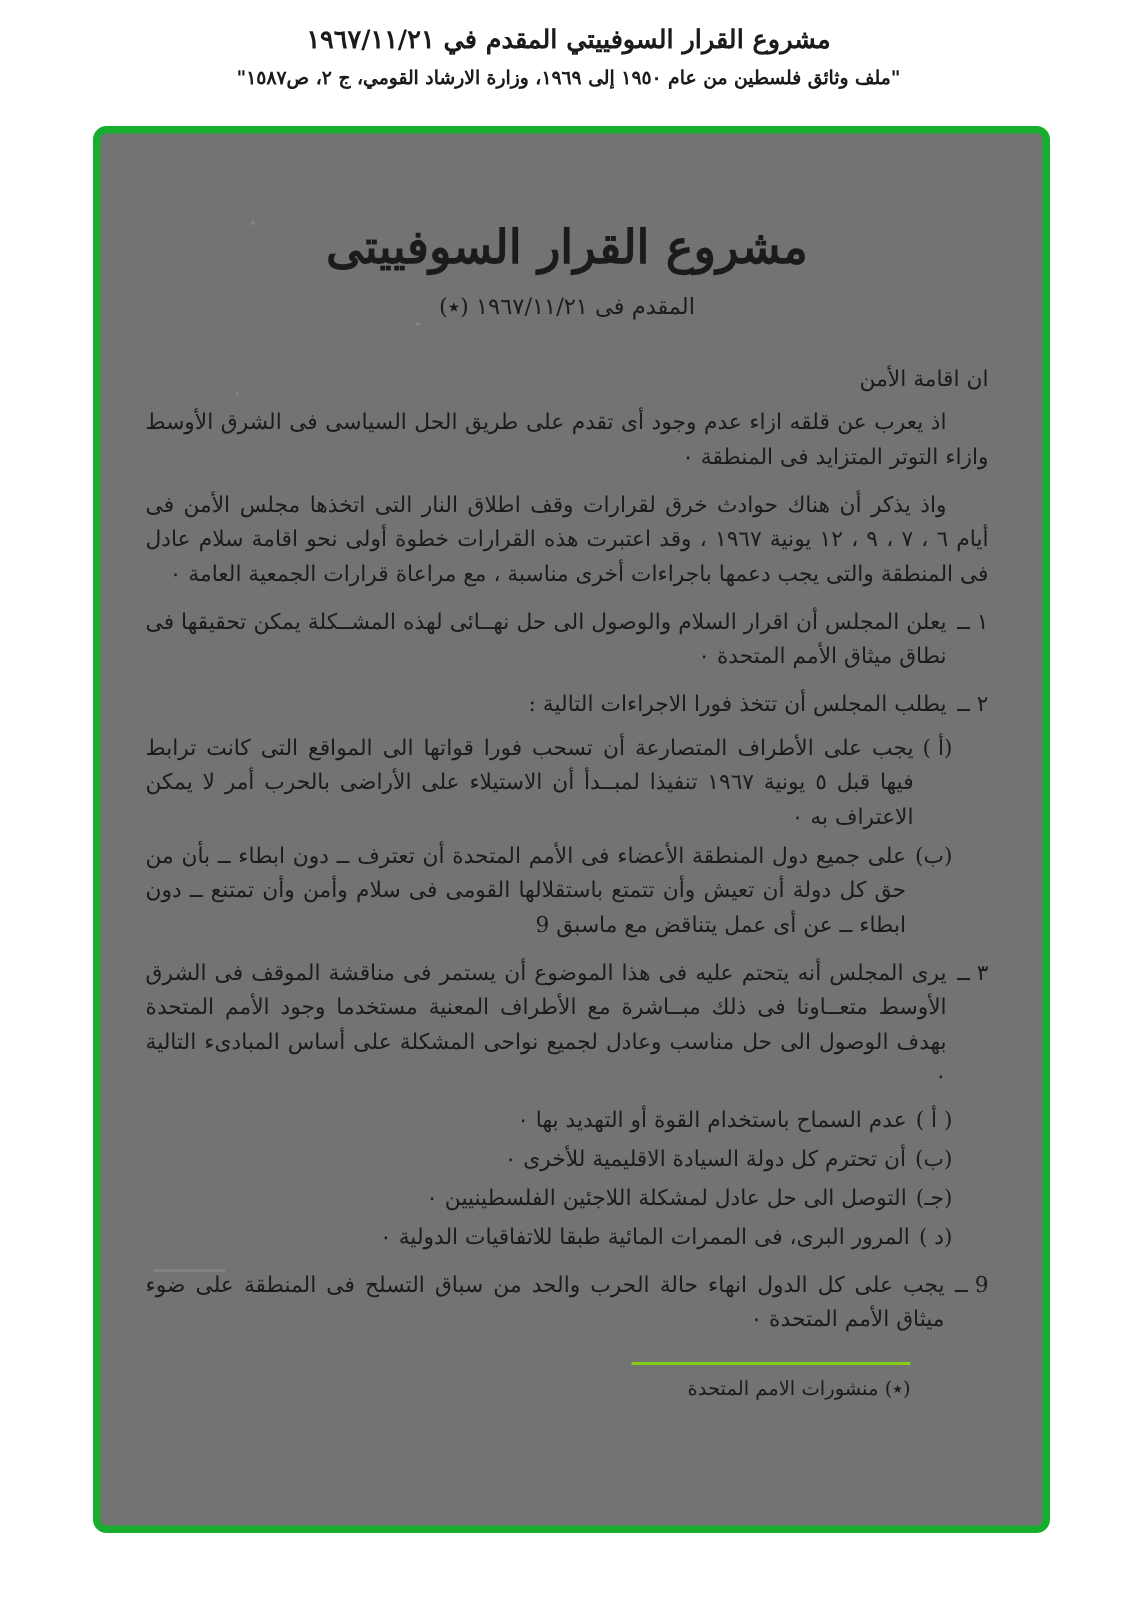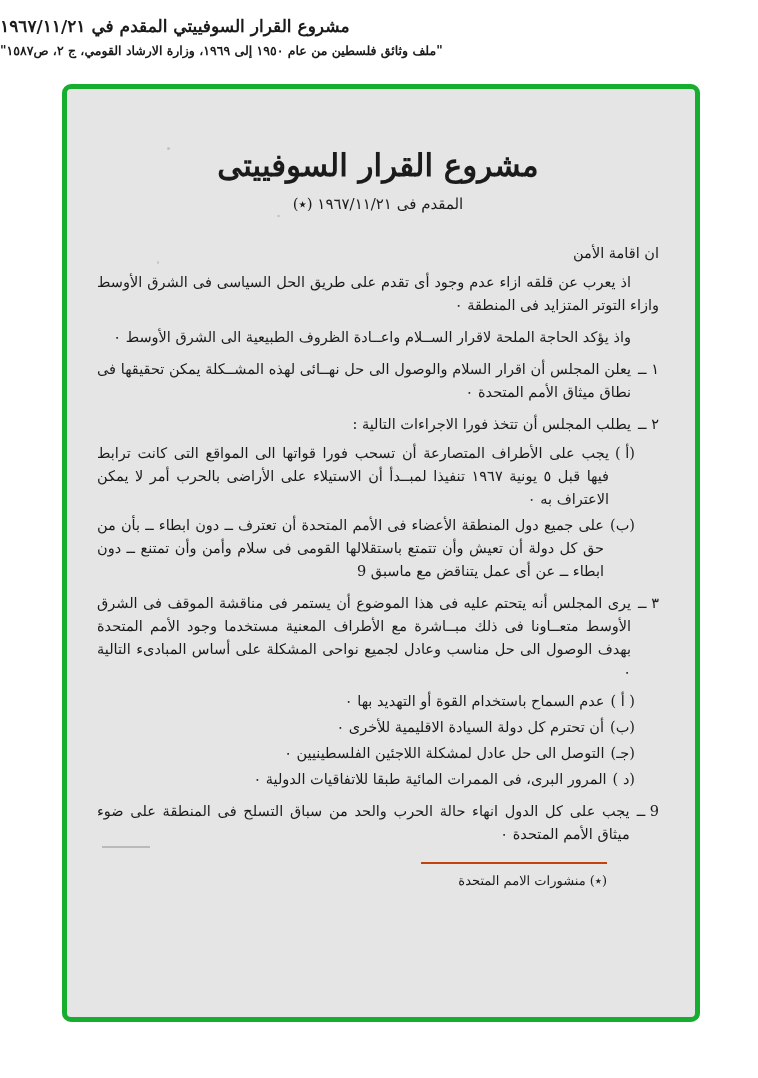--- a/index.html
+++ b/index.html
@@ -2,27 +2,27 @@
 <html lang="ar" dir="rtl"><head>
 <meta charset="utf-8">
 <style>
   * { margin:0; padding:0; box-sizing:border-box; }
   html,body { background:#ffffff; }
   body {
     width:758px; height:1078px; position:relative;
     font-family:"DejaVu Serif","Liberation Serif",serif;
     color:#1b1b1b; direction:rtl; overflow:hidden;
   }
-  .header { position:absolute; top:16px; right:0; left:0; text-align:left; }
+  .header { position:absolute; top:16px; right:0; left:0; text-align:center; }
   .header-line1 { font-size:17px; font-weight:bold; letter-spacing:.2px; }
   .header-line2 { font-size:12.5px; font-weight:bold; margin-top:7px; }
 
   .frame {
     position:absolute; top:84px; left:62px; width:638px; height:938px;
-    border:5px solid #17ad2e; border-radius:9px; background:#e5e5e5;
+    border:5px solid #17ad2e; border-radius:9px; background:#737373;
   }
   .doc {
     position:relative; height:100%;
     padding:58px 36px 0 30px;
     font-size:14.5px; line-height:23px;
   }
   .doc-title { text-align:center; font-size:31px; font-weight:bold; line-height:1.2; }
   .doc-subtitle { text-align:center; font-size:15px; font-weight:normal; margin-top:9px; }
 
   .body-text { margin-top:26px; }
@@ -31,21 +31,21 @@
   .item { display:flex; gap:7px; margin-bottom:9px; }
   .item-num { white-space:nowrap;text-align:right; }
   .item-text { flex:1; text-align:justify; }
   .subs { margin-bottom:9px; }
   .sub { display:flex; gap:6px; padding-right:24px; margin-bottom:3px; }
   .sub-label { white-space:nowrap; }
   .sub-text { flex:1; text-align:justify; }
 
   .footnote {
     margin-top:16px; margin-right:52px; width:186px;
-    border-top:2px solid #c2410c; padding-top:5px;
+    border-top:2px solid #84cc16; padding-top:5px;
     font-size:13px; text-align:right;
   }
 
   .speck { position:absolute; background:#9a9a9a; border-radius:50%; opacity:.45; }
   .s1 { width:3px; height:3px; top:58px; right:525px; }
   .s2 { width:2px; height:2px; top:167px; right:115px; }
   .s3 { width:2px; height:3px; top:172px; left:90px; }
   .s4 { width:3px; height:2px; top:126px; left:210px; }
   .dash-mark { position:absolute; top:757px; left:35px; width:48px; height:2px;
     background:#8f8f8f; opacity:.5; }
@@ -66,21 +66,21 @@
   <span class="dash-mark"></span>
 
   <div class="doc">
     <div class="doc-title">مشروع القرار السوفييتى</div>
     <div class="doc-subtitle">المقدم فى ١٩٦٧/١١/٢١ (٭)</div>
 
     <div class="body-text">
       <p class="opening">ان اقامة الأمن</p>
 
       <p class="para">اذ يعرب عن قلقه ازاء عدم وجود أى تقدم على طريق الحل السياسى فى الشرق الأوسط وازاء التوتر المتزايد فى المنطقة ٠</p>
-      <p class="para">واذ يؤكد الحاجة الملحة لاقرار الســلام واعــادة الظروف الطبيعية الى الشرق الأوسط ٠</p>
+      <p class="para">واذ يذكر أن هناك حوادث خرق لقرارات وقف اطلاق النار التى اتخذها مجلس الأمن فى أيام ٦ ، ٧ ، ٩ ، ١٢ يونية ١٩٦٧ ، وقد اعتبرت هذه القرارات خطوة أولى نحو اقامة سلام عادل فى المنطقة والتى يجب دعمها باجراءات أخرى مناسبة ، مع مراعاة قرارات الجمعية العامة ٠</p>
 
       <div class="item">
         <span class="item-num">١ ــ</span>
         <span class="item-text">يعلن المجلس أن اقرار السلام والوصول الى حل نهــائى لهذه المشــكلة يمكن تحقيقها فى نطاق ميثاق الأمم المتحدة ٠</span>
       </div>
 
       <div class="item" style="margin-bottom:6px;">
         <span class="item-num">٢ ــ</span>
         <span class="item-text">يطلب المجلس أن تتخذ فورا الاجراءات التالية :</span>
       </div>

